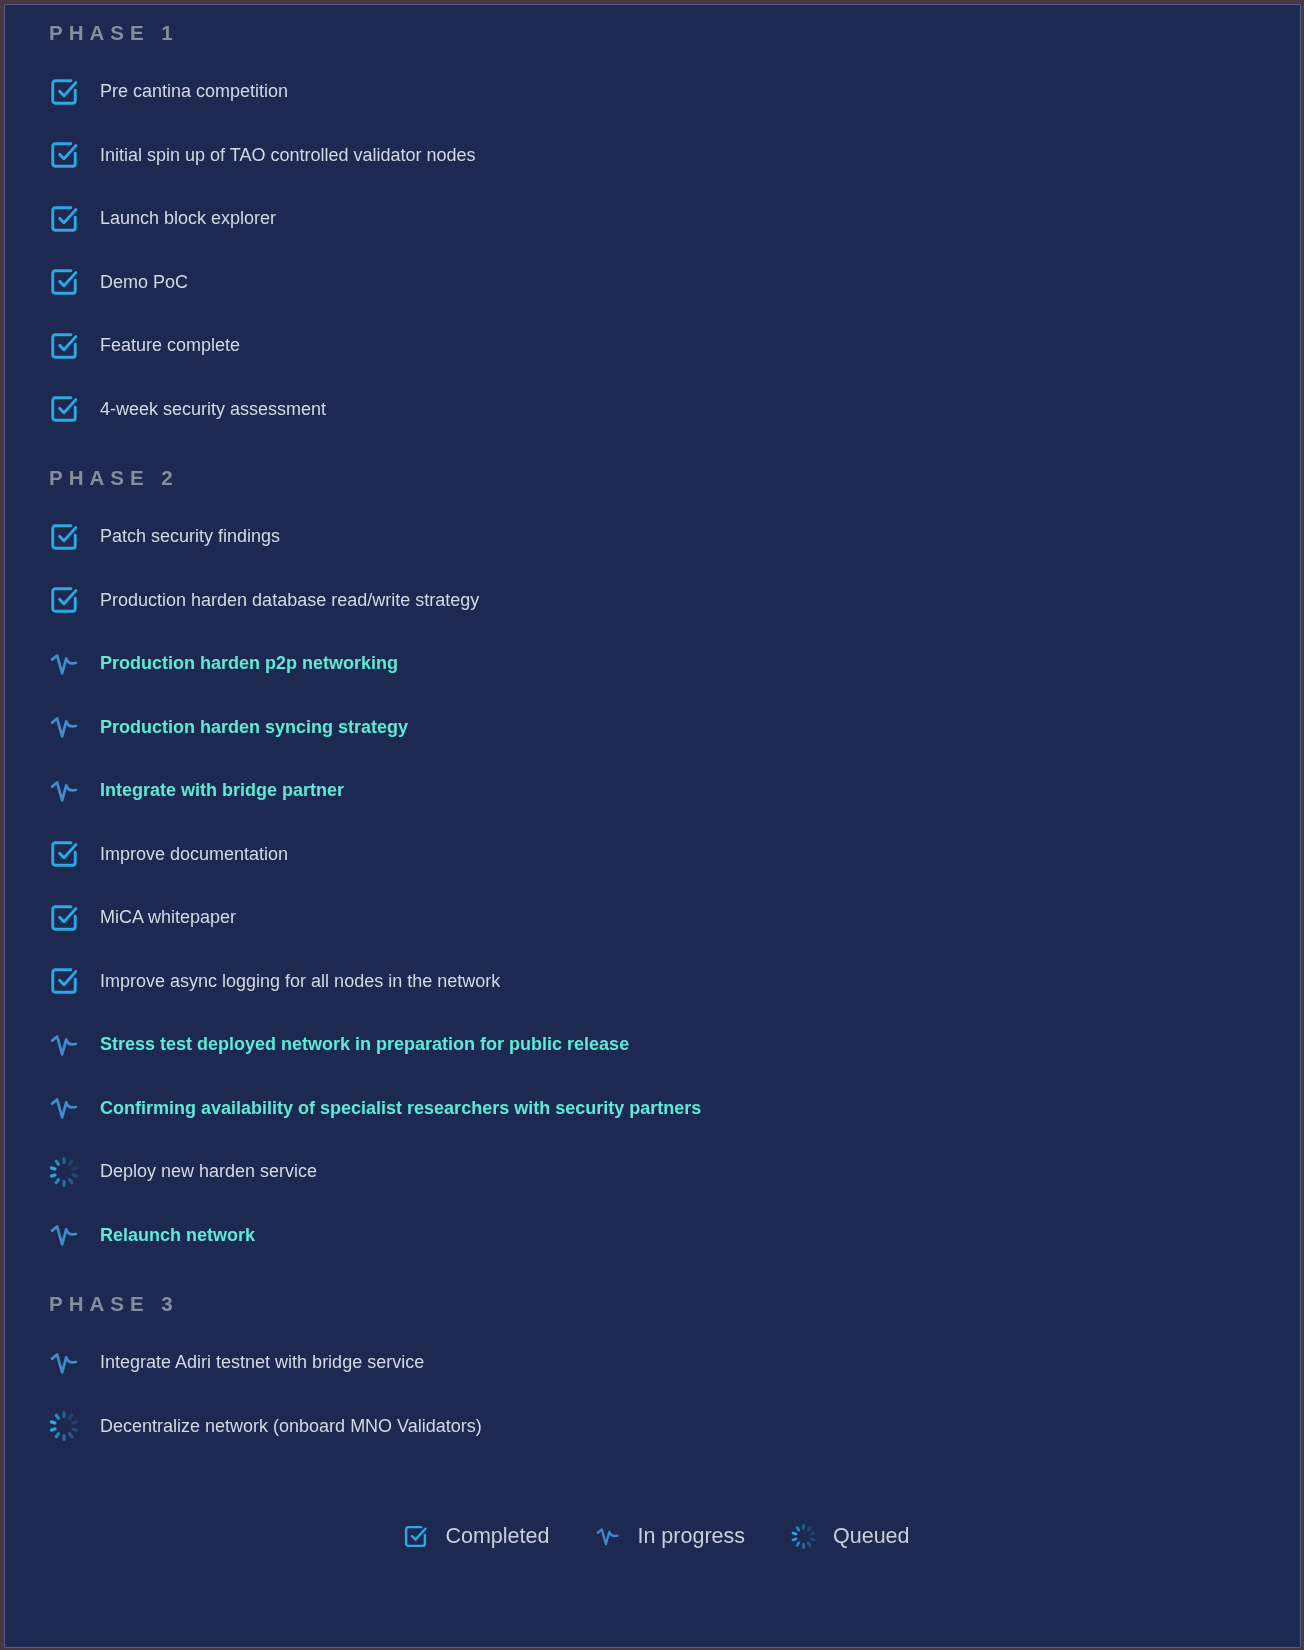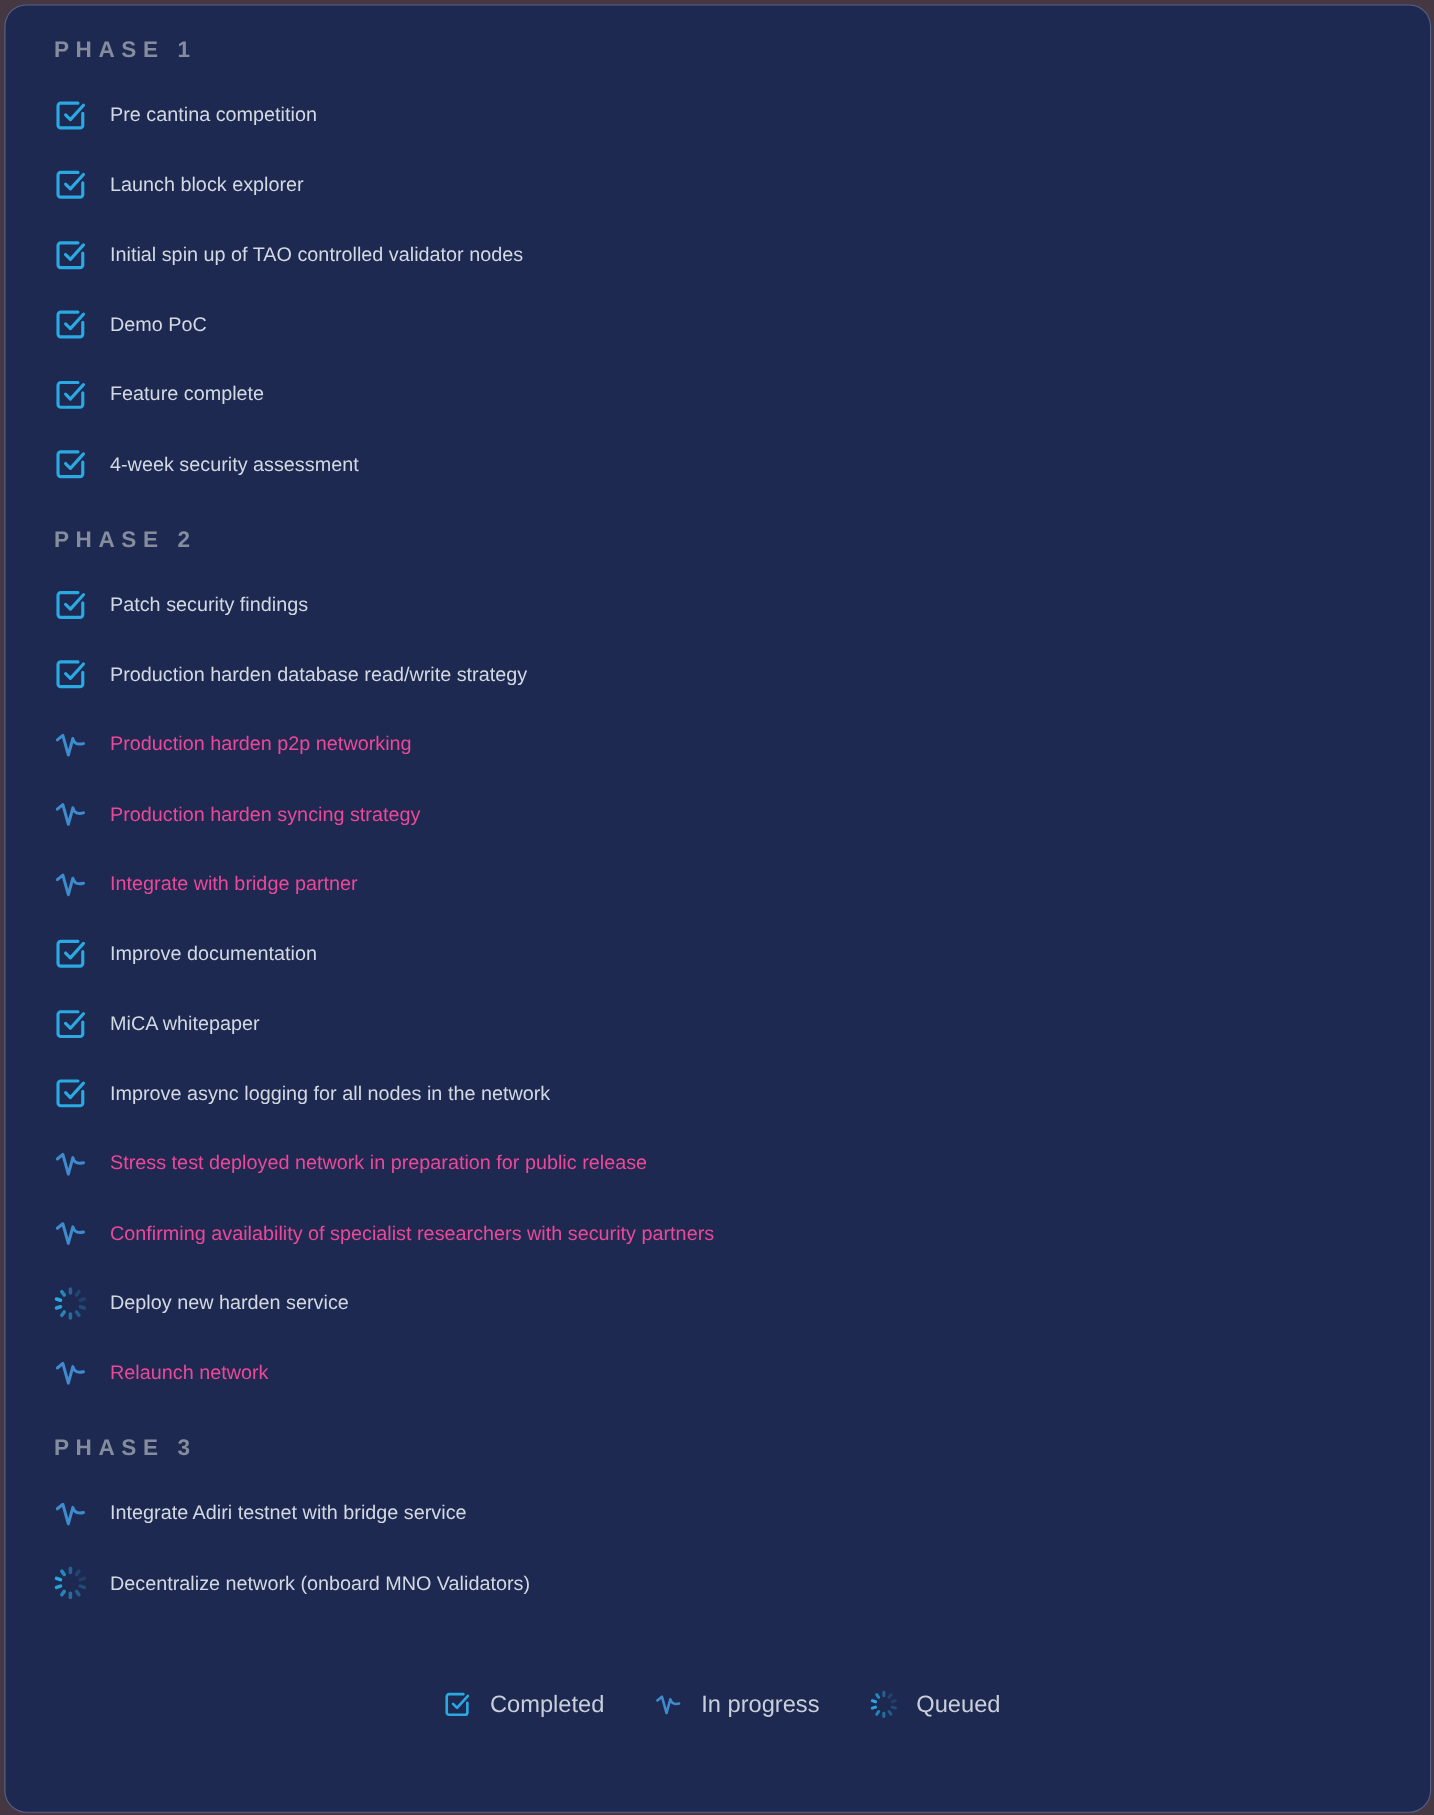--- a/index.html
+++ b/index.html
@@ -13,22 +13,22 @@
     width:1304px;height:1650px;
     background:#463842;
     overflow:hidden;
   }
   .card{
     position:absolute;
     left:4px;right:3px;top:4px;bottom:2px;
     box-sizing:border-box;
     background:var(--bg,#1e2951);
     border:1px solid rgba(140,150,195,.5);
-    border-radius:20px;
-    padding:26px 36px 0 44px;
+    border-radius:2px;
+    padding:13px 36px 0 44px;
     overflow:hidden;
   }
   .section-label{
     height:30px;
     display:flex;align-items:center;
     font-size:20.5px;font-weight:700;
     letter-spacing:6px;
     color:#858c9d;
     margin:22px 0 12px 0;
   }
@@ -45,22 +45,22 @@
   .item-icon svg{width:100%;height:100%;display:block;}
   .status-completed{color:var(--c-completed,#2aa9e2);}
   .status-in_progress{color:var(--c-progress,#3e8bce);}
   .status-queued{color:var(--c-queued,#2aa9e2);}
   .item-label{
     font-size:18px;
     color:#d3d9e2;
     white-space:nowrap;
   }
   .item-row.bold .item-label{
-    font-weight:400;
-    color:#ec4899;
+    font-weight:700;
+    color:#5eead4;
   }
   .legend{
     margin-top:42px;
     height:42px;
     display:flex;align-items:center;justify-content:center;
     gap:46px;
   }
   .legend-entry{
     display:flex;align-items:center;gap:17px;margin-top:30px;
   }
@@ -87,30 +87,30 @@
           </span>
           <span class="item-label">Pre cantina competition</span>
         </div>
         <div class="item-row">
           <span class="item-icon status-completed">
             <svg viewBox="0 0 24 24" fill="none" stroke="currentColor" stroke-linecap="round" stroke-linejoin="round" stroke-width="2.3">
               <path d="M21 10.5V19a2 2 0 0 1-2 2H5a2 2 0 0 1-2-2V5a2 2 0 0 1 2-2h12.5"></path>
               <path d="m8.5 11.5 3.5 3.5 9.5-10.5"></path>
             </svg>
           </span>
+          <span class="item-label">Initial spin up of TAO controlled validator nodes</span>
+        </div>
+        <div class="item-row">
+          <span class="item-icon status-completed">
+            <svg viewBox="0 0 24 24" fill="none" stroke="currentColor" stroke-linecap="round" stroke-linejoin="round" stroke-width="2.3">
+              <path d="M21 10.5V19a2 2 0 0 1-2 2H5a2 2 0 0 1-2-2V5a2 2 0 0 1 2-2h12.5"></path>
+              <path d="m8.5 11.5 3.5 3.5 9.5-10.5"></path>
+            </svg>
+          </span>
           <span class="item-label">Launch block explorer</span>
-        </div>
-        <div class="item-row">
-          <span class="item-icon status-completed">
-            <svg viewBox="0 0 24 24" fill="none" stroke="currentColor" stroke-linecap="round" stroke-linejoin="round" stroke-width="2.3">
-              <path d="M21 10.5V19a2 2 0 0 1-2 2H5a2 2 0 0 1-2-2V5a2 2 0 0 1 2-2h12.5"></path>
-              <path d="m8.5 11.5 3.5 3.5 9.5-10.5"></path>
-            </svg>
-          </span>
-          <span class="item-label">Initial spin up of TAO controlled validator nodes</span>
         </div>
         <div class="item-row">
           <span class="item-icon status-completed">
             <svg viewBox="0 0 24 24" fill="none" stroke="currentColor" stroke-linecap="round" stroke-linejoin="round" stroke-width="2.3">
               <path d="M21 10.5V19a2 2 0 0 1-2 2H5a2 2 0 0 1-2-2V5a2 2 0 0 1 2-2h12.5"></path>
               <path d="m8.5 11.5 3.5 3.5 9.5-10.5"></path>
             </svg>
           </span>
           <span class="item-label">Demo PoC</span>
         </div>

